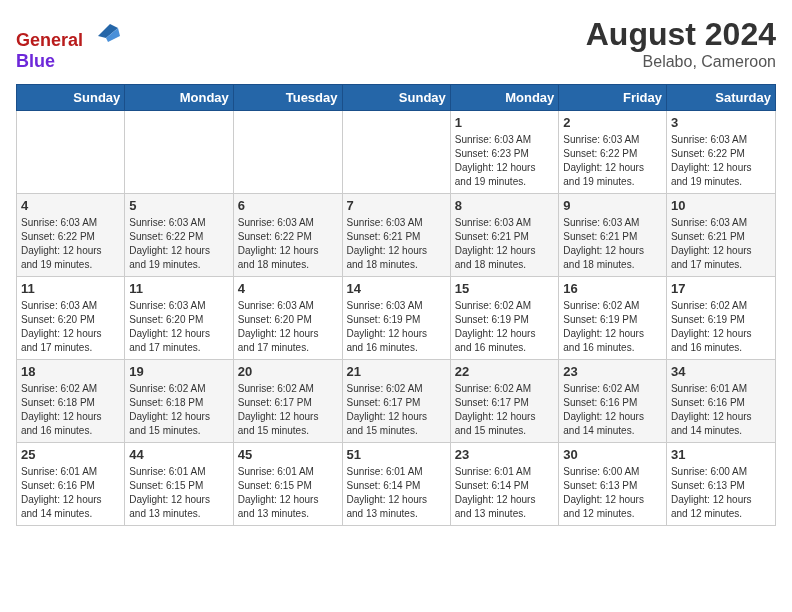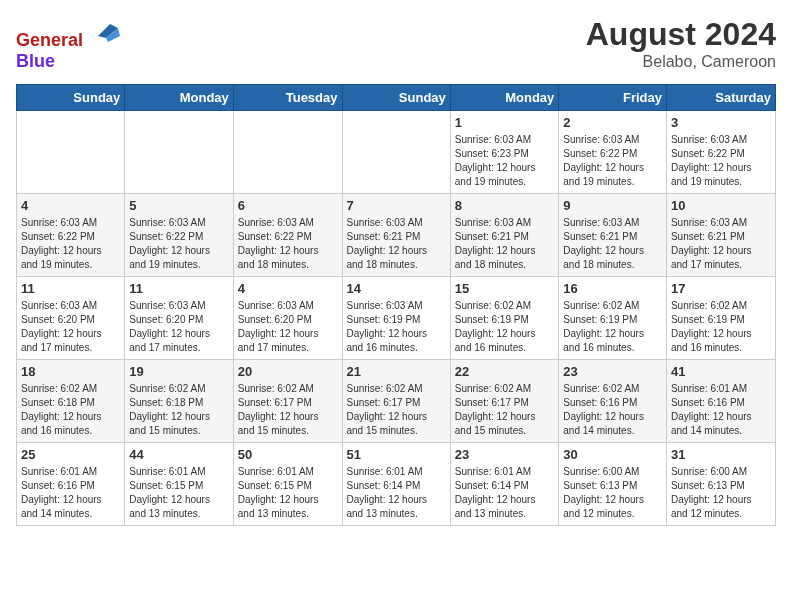--- a/index.html
+++ b/index.html
@@ -265,41 +265,41 @@
 Sunset: 6:17 PM
 Daylight: 12 hours and 15 minutes.</div>
         </td>
         <td>
           <div class="day-number">23</div>
           <div class="day-info" style="white-space: pre-line;">Sunrise: 6:02 AM
 Sunset: 6:16 PM
 Daylight: 12 hours and 14 minutes.</div>
         </td>
         <td>
-          <div class="day-number">41</div>
+          <div class="day-number">34</div>
           <div class="day-info" style="white-space: pre-line;">Sunrise: 6:01 AM
 Sunset: 6:16 PM
 Daylight: 12 hours and 14 minutes.</div>
         </td>
       </tr>
       <tr>
         <td>
           <div class="day-number">25</div>
           <div class="day-info" style="white-space: pre-line;">Sunrise: 6:01 AM
 Sunset: 6:16 PM
 Daylight: 12 hours and 14 minutes.</div>
         </td>
         <td>
           <div class="day-number">44</div>
           <div class="day-info" style="white-space: pre-line;">Sunrise: 6:01 AM
 Sunset: 6:15 PM
 Daylight: 12 hours and 13 minutes.</div>
         </td>
         <td>
-          <div class="day-number">50</div>
+          <div class="day-number">45</div>
           <div class="day-info" style="white-space: pre-line;">Sunrise: 6:01 AM
 Sunset: 6:15 PM
 Daylight: 12 hours and 13 minutes.</div>
         </td>
         <td>
           <div class="day-number">51</div>
           <div class="day-info" style="white-space: pre-line;">Sunrise: 6:01 AM
 Sunset: 6:14 PM
 Daylight: 12 hours and 13 minutes.</div>
         </td>

